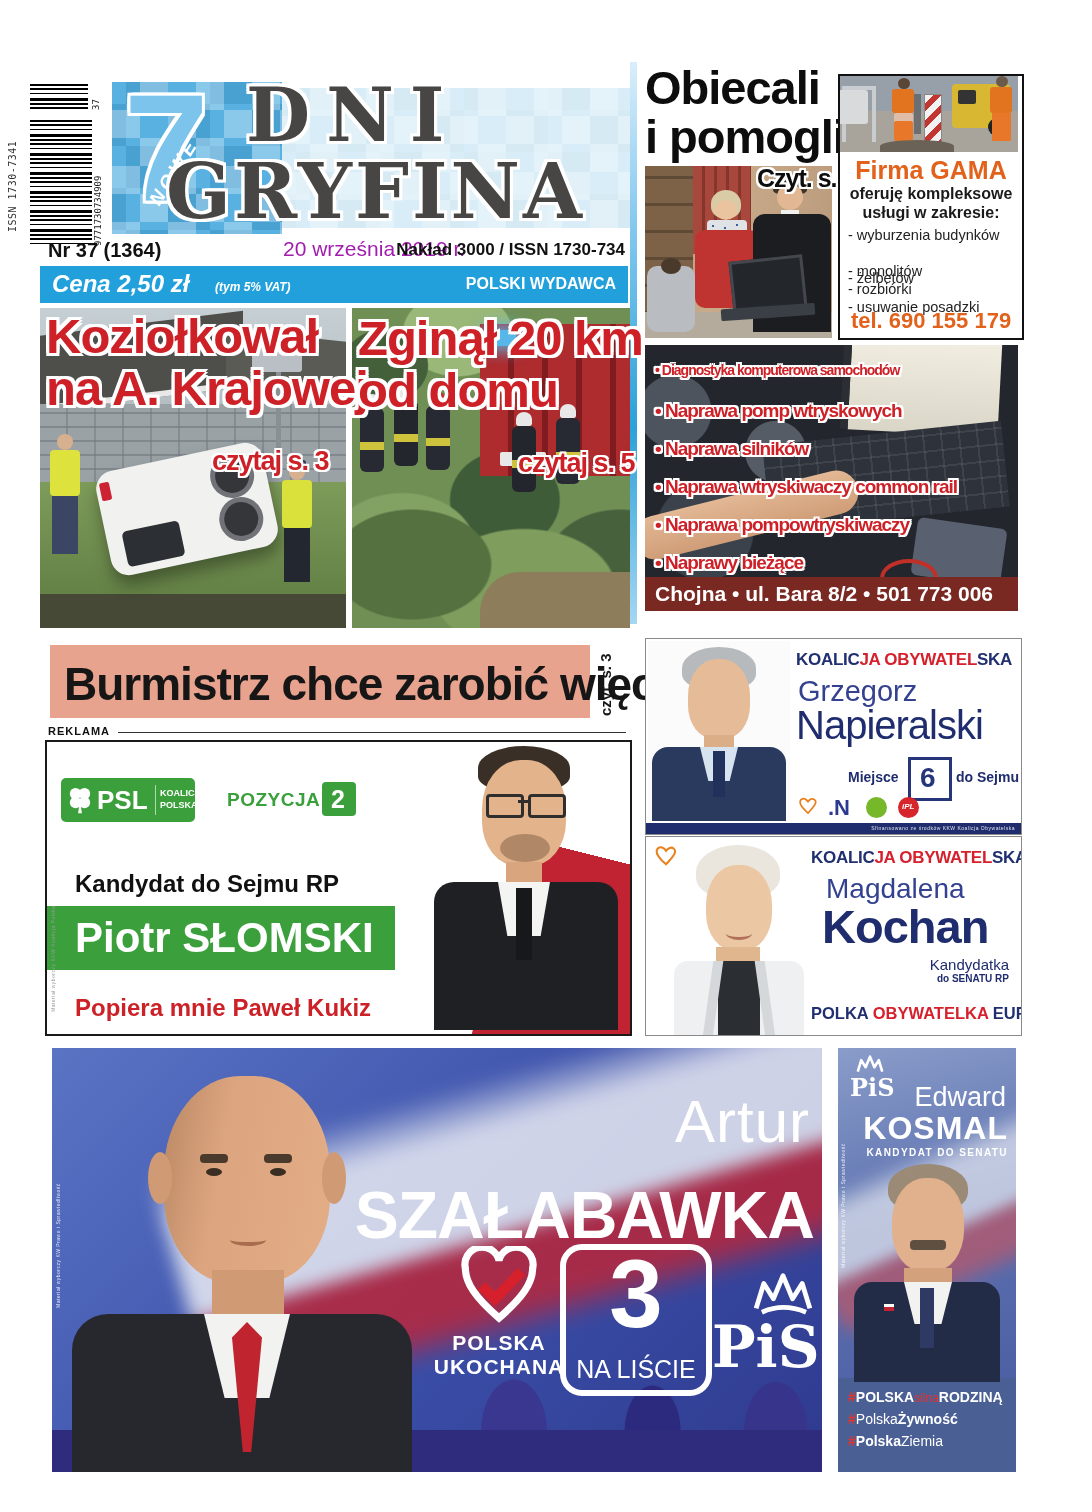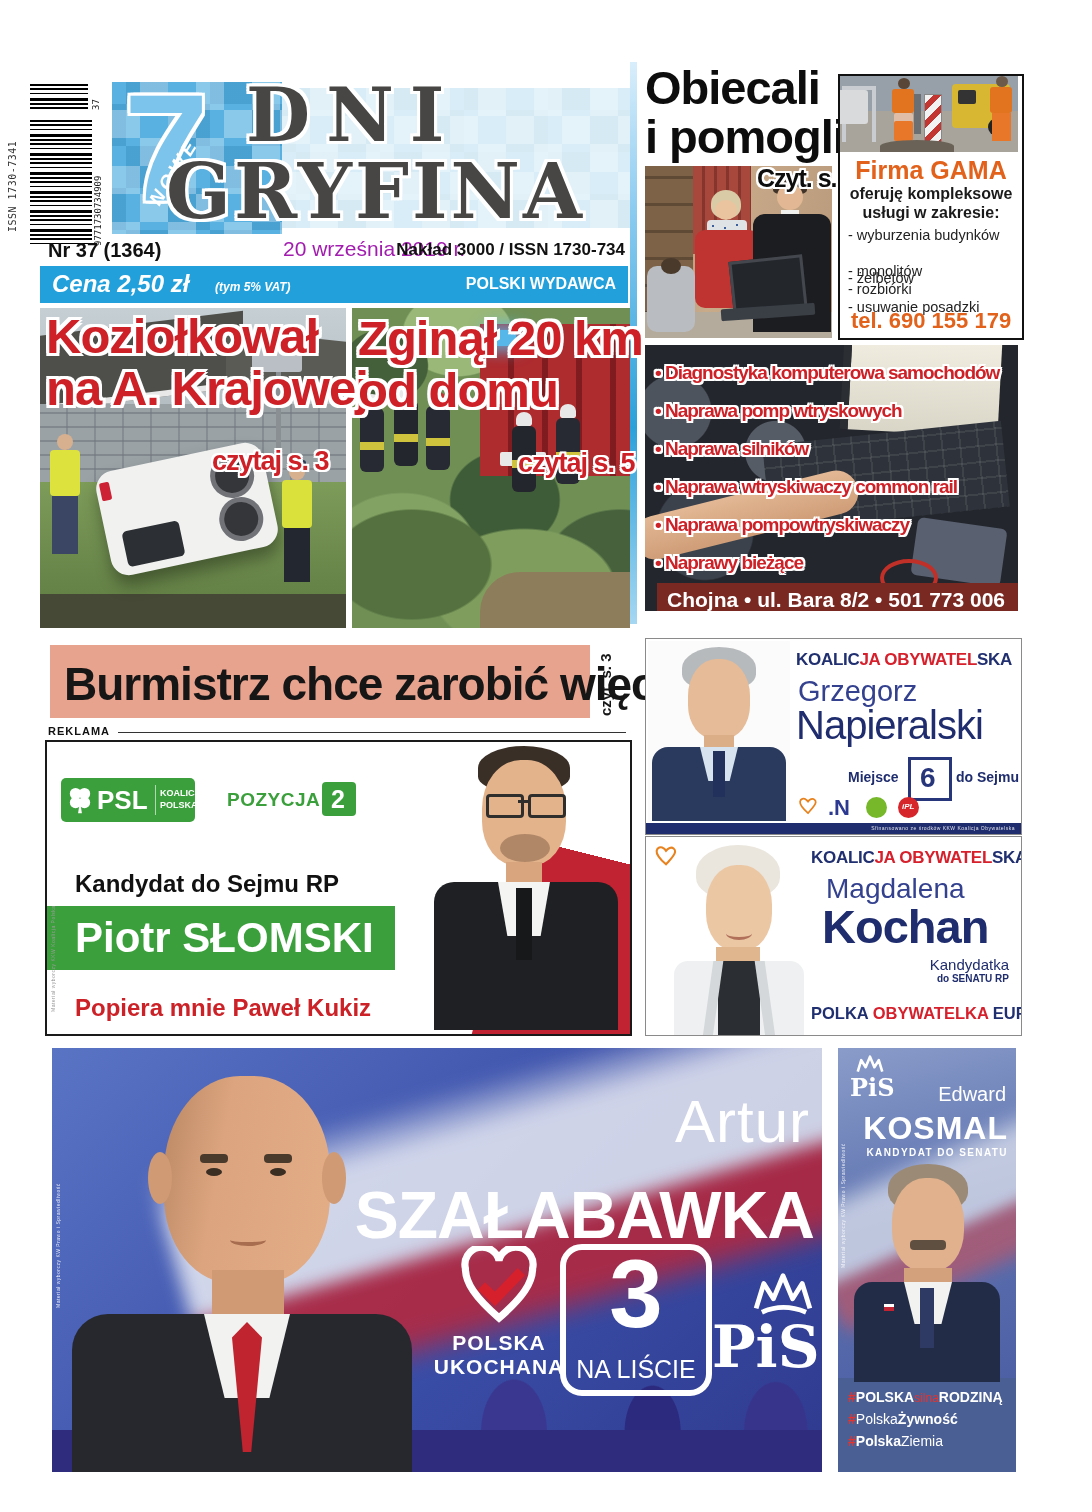--- a/index.html
+++ b/index.html
@@ -201,27 +201,27 @@
   <div class="ph" style="left:645px;top:345px;width:373px;height:266px;background:#23262c;">
     <div class="abs" style="inset:0;background:
       radial-gradient(60px 60px at 8% 25%,#4e545e 0 60%,transparent 62%),
       radial-gradient(80px 80px at 16% 70%,#3c424c 0 60%,transparent 62%),
       radial-gradient(50px 50px at 35% 40%,#565c66 0 60%,transparent 62%);"></div>
     <div class="abs" style="right:18px;top:-8px;width:150px;height:96px;background:linear-gradient(#f2efe2,#d9d6c8);transform:rotate(3deg);border-left:8px solid #2b2e33;"></div>
     <div class="abs" style="right:12px;top:88px;width:240px;height:86px;background:#2e323a;transform:rotate(-6deg);background-image:repeating-linear-gradient(90deg,transparent 0 16px,rgba(255,255,255,.08) 16px 18px),repeating-linear-gradient(0deg,transparent 0 14px,rgba(255,255,255,.08) 14px 16px);"></div>
     <div class="abs" style="left:-14px;top:148px;width:230px;height:44px;background:linear-gradient(#e3b894,#cf9d78);transform:rotate(-14deg);border-radius:22px;"></div>
     <div class="abs" style="right:14px;bottom:30px;width:90px;height:58px;background:#596070;transform:rotate(8deg);border-radius:6px;"></div>
     <div class="abs" style="right:80px;bottom:14px;width:50px;height:30px;border:4px solid #c03028;border-radius:50%;"></div>
-    <div class="t hl red olw" style="left:10px;top:18px;font-size:19px;">• Diagnostyka komputerowa samochodów</div>
+    <div class="t hl red olw" style="left:10px;top:18px;font-size:14px;">• Diagnostyka komputerowa samochodów</div>
     <div class="t hl red olw" style="left:10px;top:56px;font-size:19px;">• Naprawa pomp wtryskowych</div>
     <div class="t hl red olw" style="left:10px;top:94px;font-size:19px;">• Naprawa silników</div>
     <div class="t hl red olw" style="left:10px;top:132px;font-size:19px;">• Naprawa wtryskiwaczy common rail</div>
     <div class="t hl red olw" style="left:10px;top:170px;font-size:19px;">• Naprawa pompowtryskiwaczy</div>
     <div class="t hl red olw" style="left:10px;top:208px;font-size:19px;">• Naprawy bieżące</div>
-    <div class="abs" style="left:12px;bottom:0;width:100%;height:28px;background:#7a2822;">
+    <div class="abs" style="left:0;bottom:0;width:100%;height:34px;background:#7a2822;">
       <span class="t" style="left:10px;top:6px;font-size:21px;font-weight:800;color:#fff;">Chojna • ul. Bara 8/2 • 501 773 006</span>
     </div>
   </div>
 
   <div class="abs" style="left:50px;top:645px;width:540px;height:73px;background:#e8a38f;">
     <span class="t hl" style="left:14px;top:16px;font-size:46px;color:#161616;">Burmistrz chce zarobić więcej?</span>
   </div>
   <div class="t vert" style="left:598px;top:650px;height:66px;font-size:15px;font-weight:800;color:#161616;">czyt. s. 3</div>
 
   <div class="t" style="left:48px;top:726px;font-size:11px;font-weight:800;color:#111;letter-spacing:1px;">REKLAMA</div>
@@ -390,21 +390,21 @@
          background:linear-gradient(180deg,transparent 0 22%,#f3f4f8 32% 55%,#c75560 55% 70%,transparent 78%);"></div>
     <div class="abs" style="left:0;bottom:0;width:100%;height:94px;background:#4a5f94;"></div>
     <div class="abs" style="left:10px;top:6px;width:44px;height:52px;">
       <span class="abs" style="left:8px;top:0;width:28px;height:22px;">
         <svg viewBox="0 0 64 50" width="28" height="22">
           <polyline points="4,40 12,14 22,30 32,6 42,30 52,14 60,40" fill="none" stroke="#fff" stroke-width="6" stroke-linejoin="round"></polyline>
         </svg>
       </span>
       <span class="t" style="left:2px;top:22px;font-family:'DejaVu Serif',serif;font-size:24px;font-weight:700;color:#fff;">PiS</span>
     </div>
-    <div class="t" style="right:10px;top:36px;font-size:20px;font-weight:400;color:#fff;">Edward</div>
+    <div class="t" style="right:10px;top:36px;font-size:27px;font-weight:400;color:#fff;">Edward</div>
     <div class="t" style="right:8px;top:64px;font-size:32px;font-weight:900;color:#fff;letter-spacing:1px;">KOSMAL</div>
     <div class="t" style="right:8px;top:100px;font-size:10px;font-weight:600;color:#fff;letter-spacing:1.4px;">KANDYDAT DO SENATU</div>
     <div class="ph bust" style="left:10px;top:116px;width:158px;height:218px;">
       <div style="left:40px;top:0;width:80px;height:48px;background:#9a8a76;border-radius:50% 50% 40% 40%;"></div>
       <div style="left:44px;top:14px;width:72px;height:94px;background:#e0b18c;border-radius:46% 46% 44% 44%;"></div>
       <div style="left:62px;top:76px;width:36px;height:10px;background:#5f4f40;border-radius:4px;"></div>
       <div style="left:56px;top:104px;width:48px;height:18px;background:#d3a27c;"></div>
       <div style="left:6px;top:118px;width:146px;height:100px;background:#222c47;border-radius:18px 18px 0 0;"></div>
       <div style="left:56px;top:118px;width:48px;height:42px;background:#f2f2f0;clip-path:polygon(50% 0,0 0,22% 100%,78% 100%,100% 0);"></div>
       <div style="left:72px;top:124px;width:14px;height:60px;background:#2e3a63;"></div>

